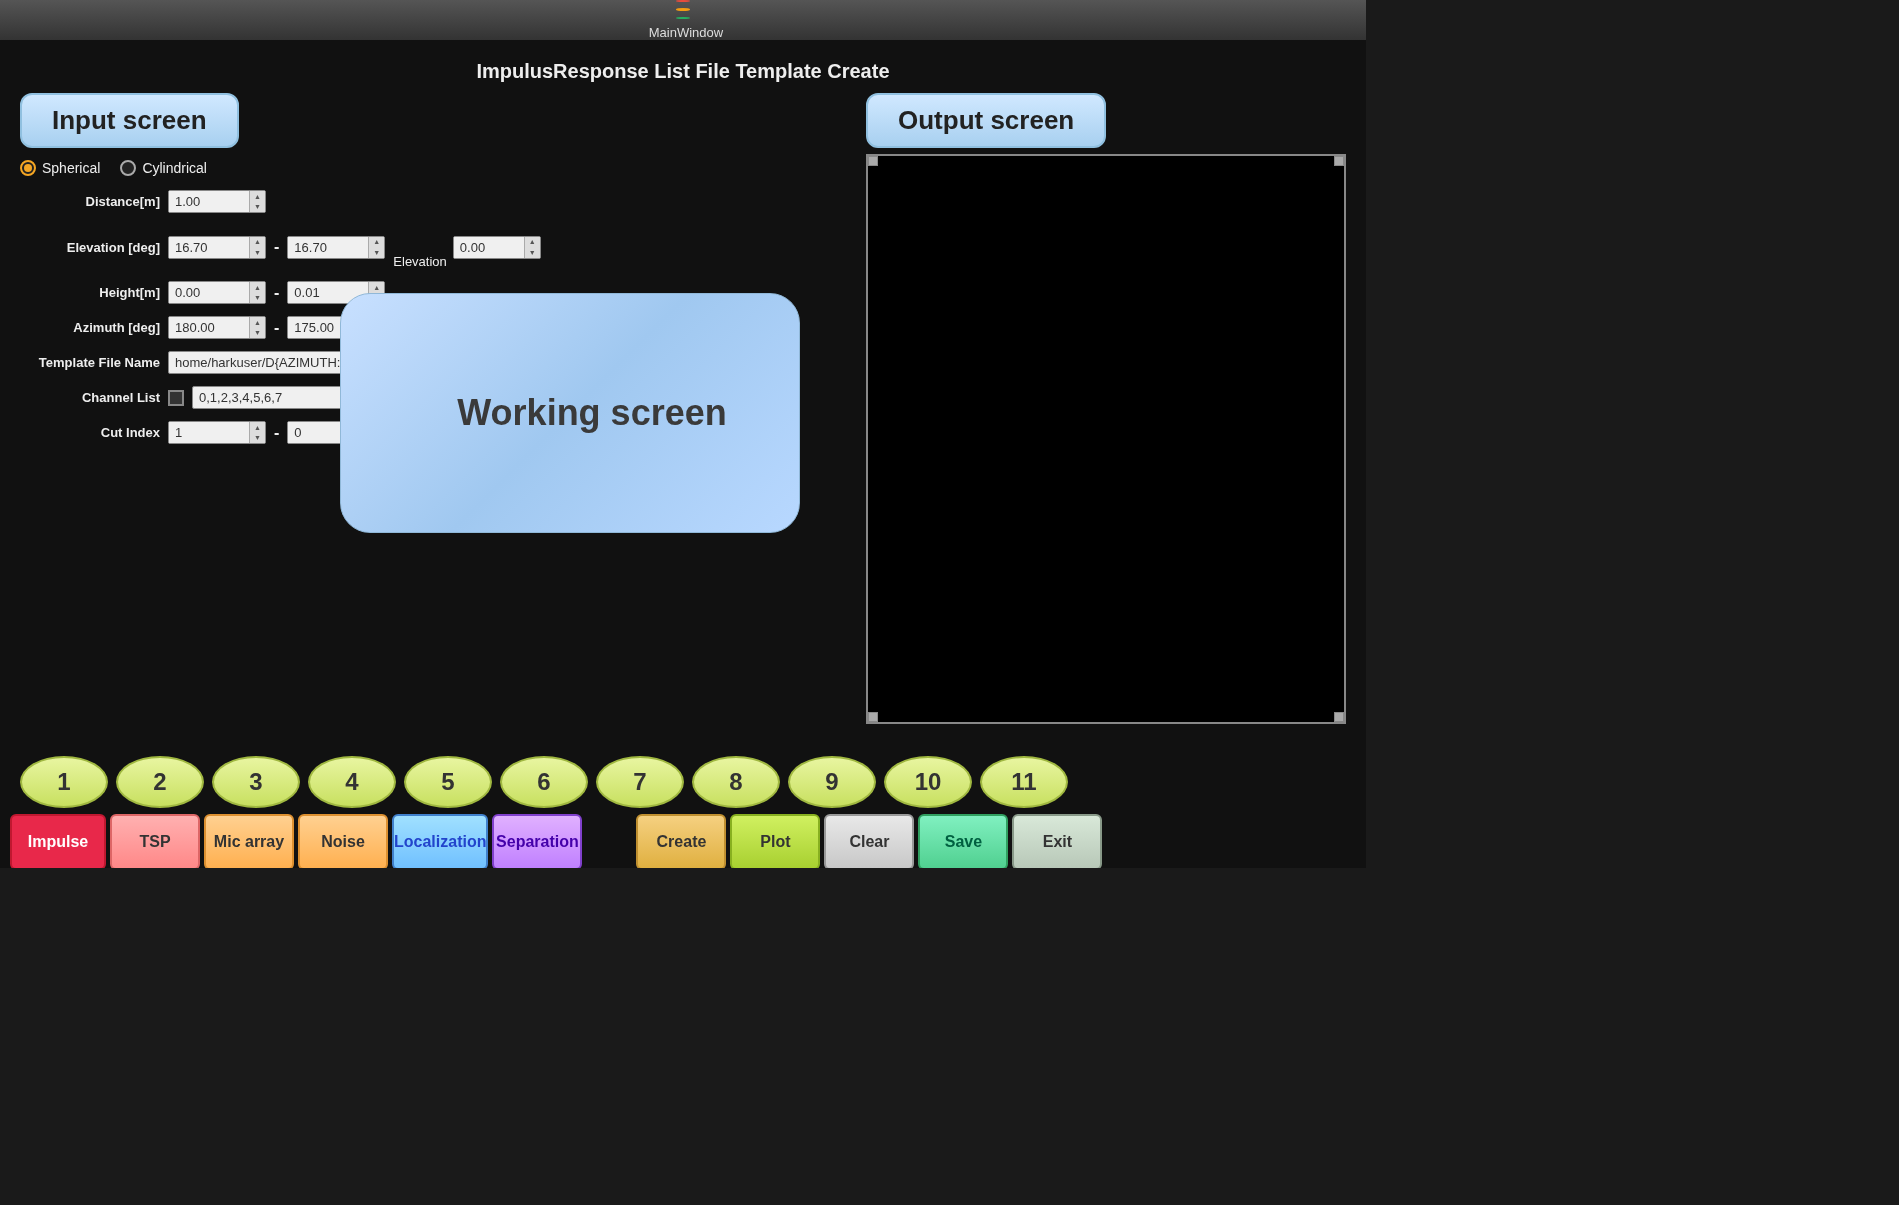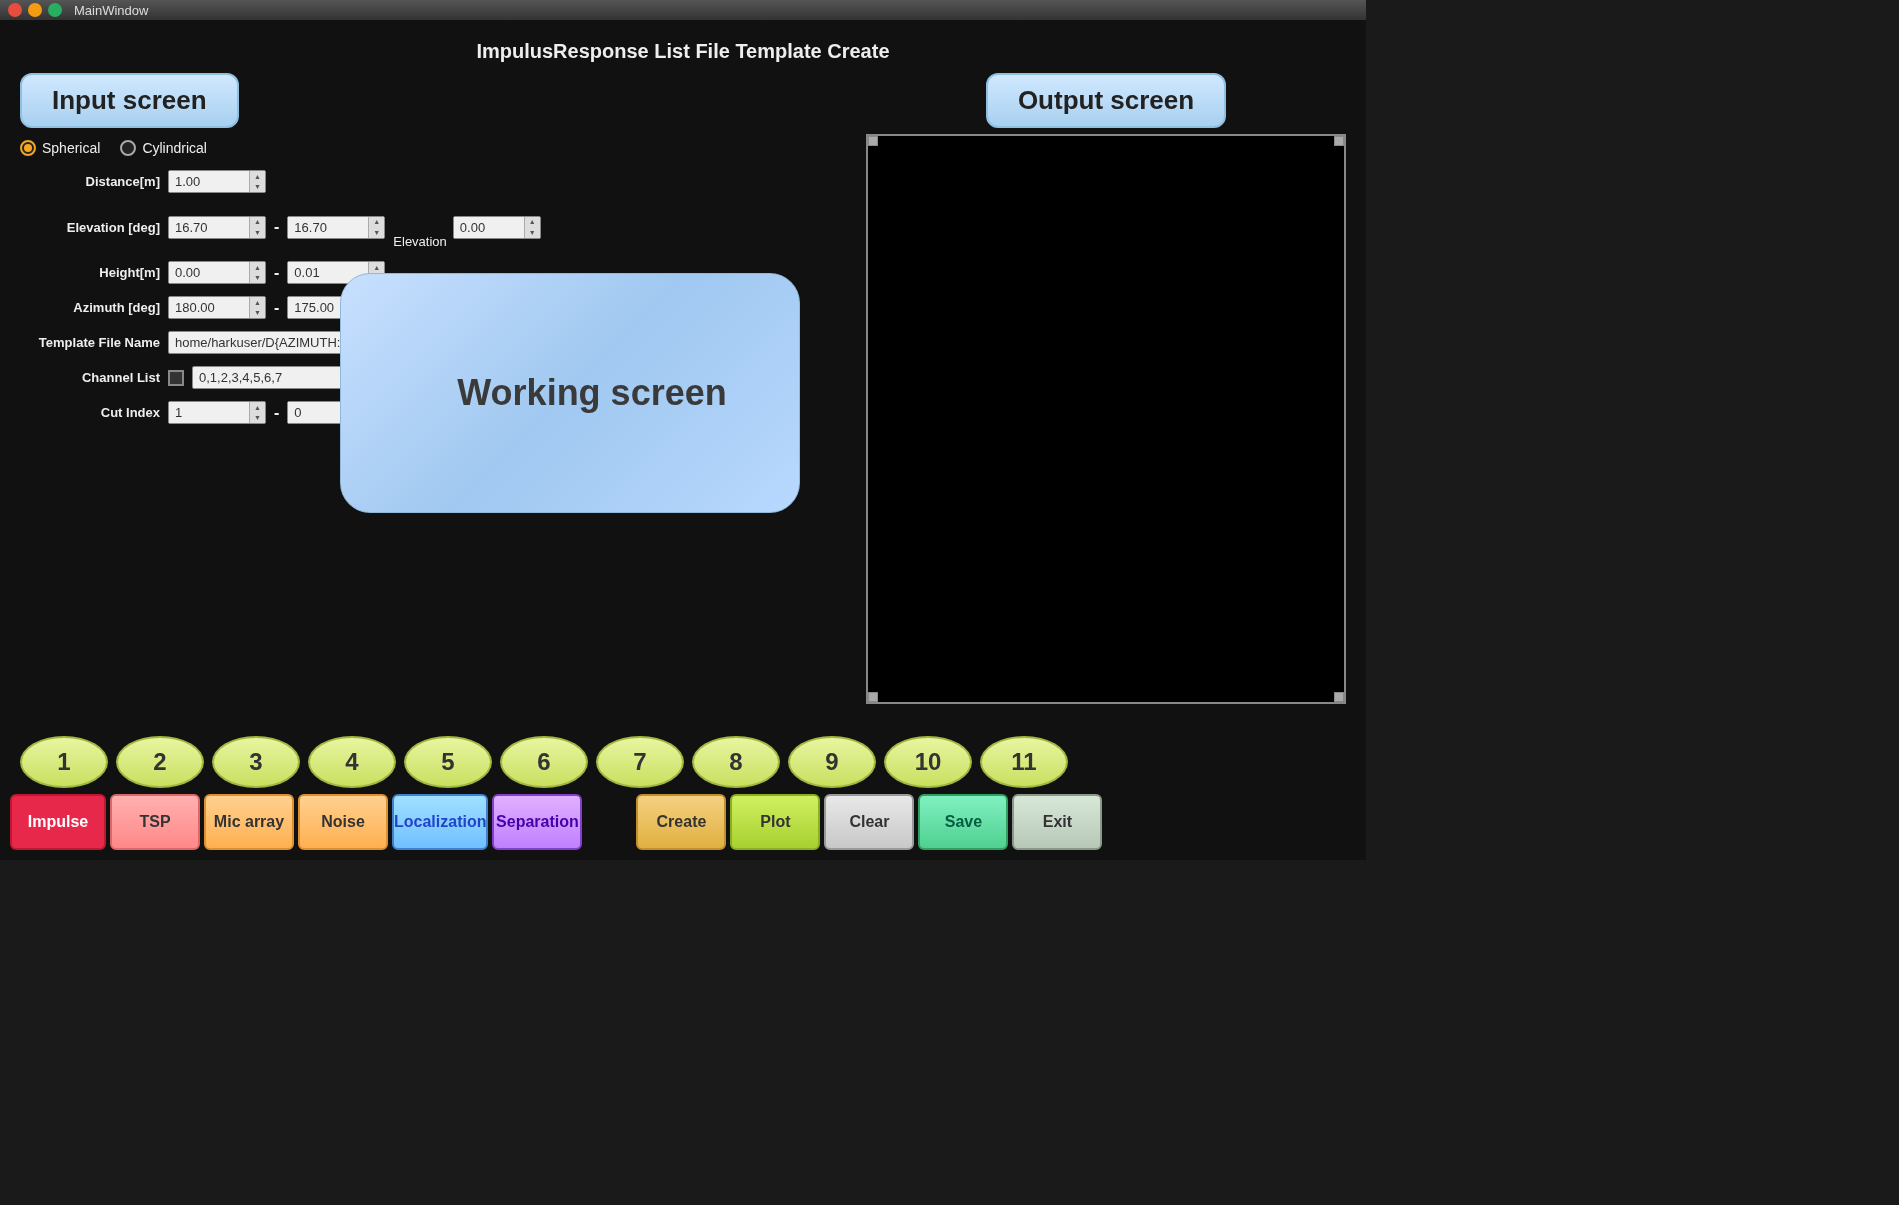--- a/index.html
+++ b/index.html
@@ -6,25 +6,26 @@
     body {
       background: #1a1a1a;
       font-family: 'Arial', sans-serif;
       width: 1366px;
       height: 868px;
       overflow: hidden;
       color: #fff;
     }
     .title-bar {
       background: linear-gradient(to bottom, #555, #333);
-      height: 20px;
+      height: 40px;
       display: flex;
       align-items: center;
       padding: 0 8px;
       gap: 6px;
+      flex-direction: column;
     }
     .title-btn {
       width: 14px; height: 14px; border-radius: 50%; border: none; cursor: pointer;
     }
     .btn-close { background: #e74c3c; }
     .btn-min { background: #f39c12; }
     .btn-max { background: #27ae60; }
     .title-text {
       color: #ddd;
       font-size: 13px;
@@ -65,21 +66,20 @@
       font-weight: bold;
       border-radius: 12px;
       padding: 10px 30px;
       border: 2px solid #90c0e0;
     }
     .input-screen-label {
       margin-bottom: 12px;
     }
     .output-screen-label {
       display: block;
-      text-align: center;
       margin-bottom: 6px;
       text-decoration: underline;
     }
     .output-area {
       border: 2px solid #888;
       background: #000;
       width: 100%;
       height: calc(100% - 60px);
       position: relative;
     }

